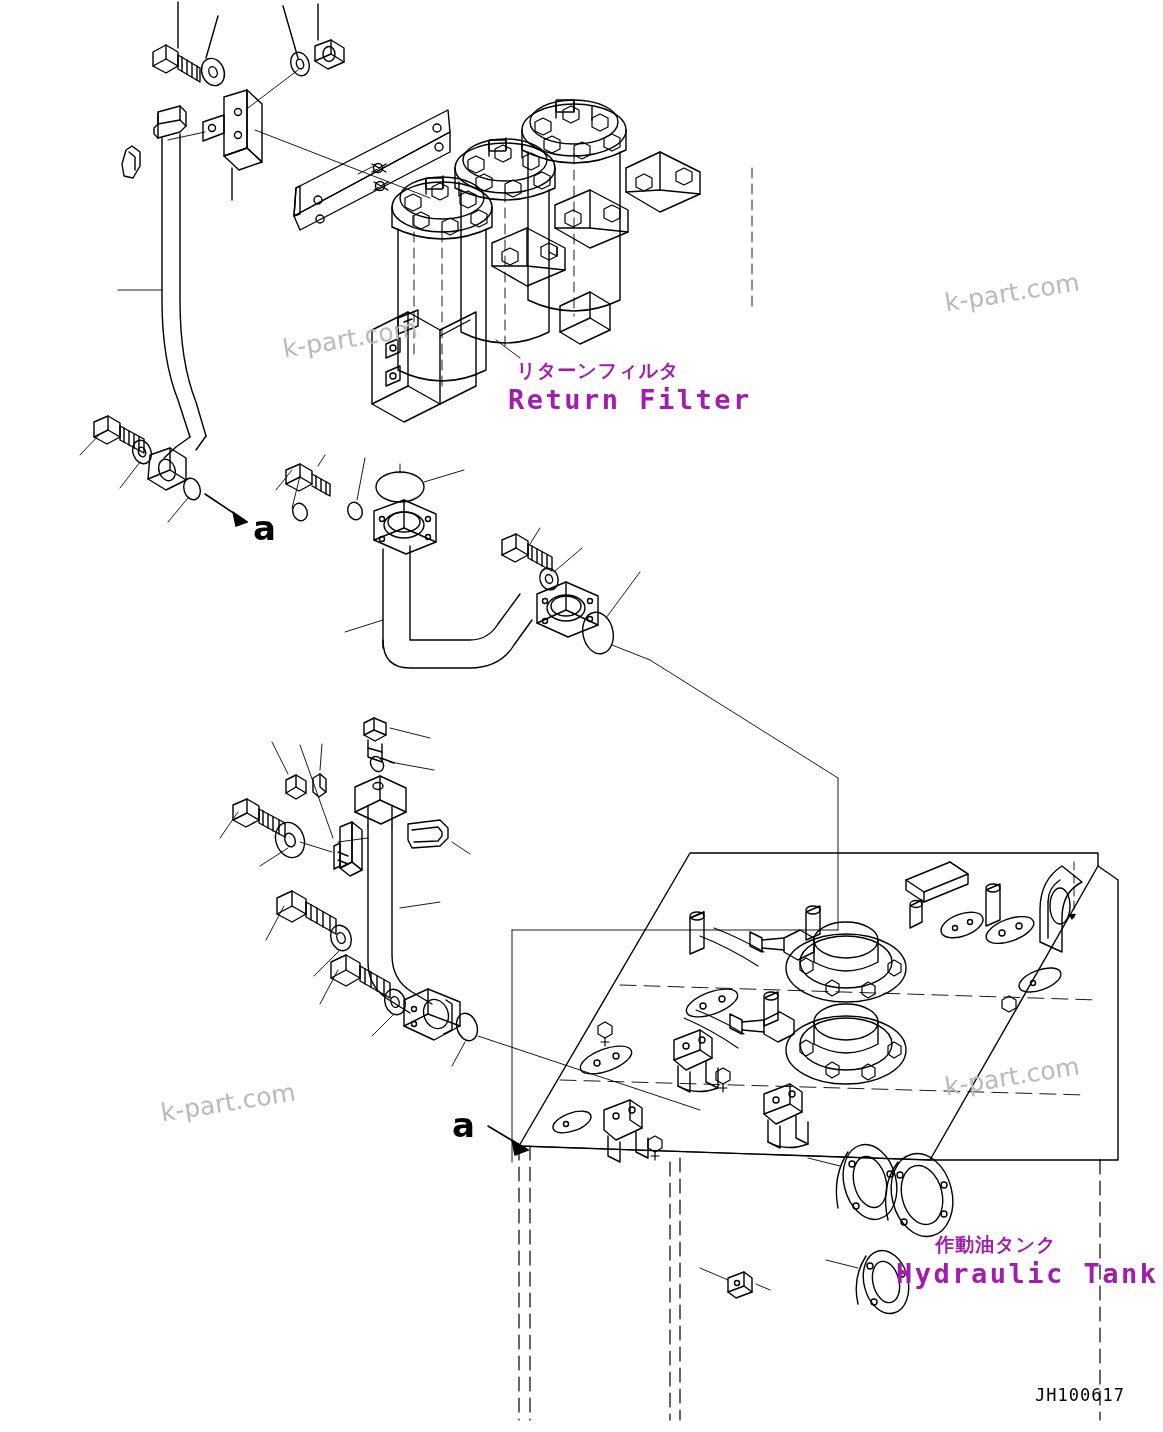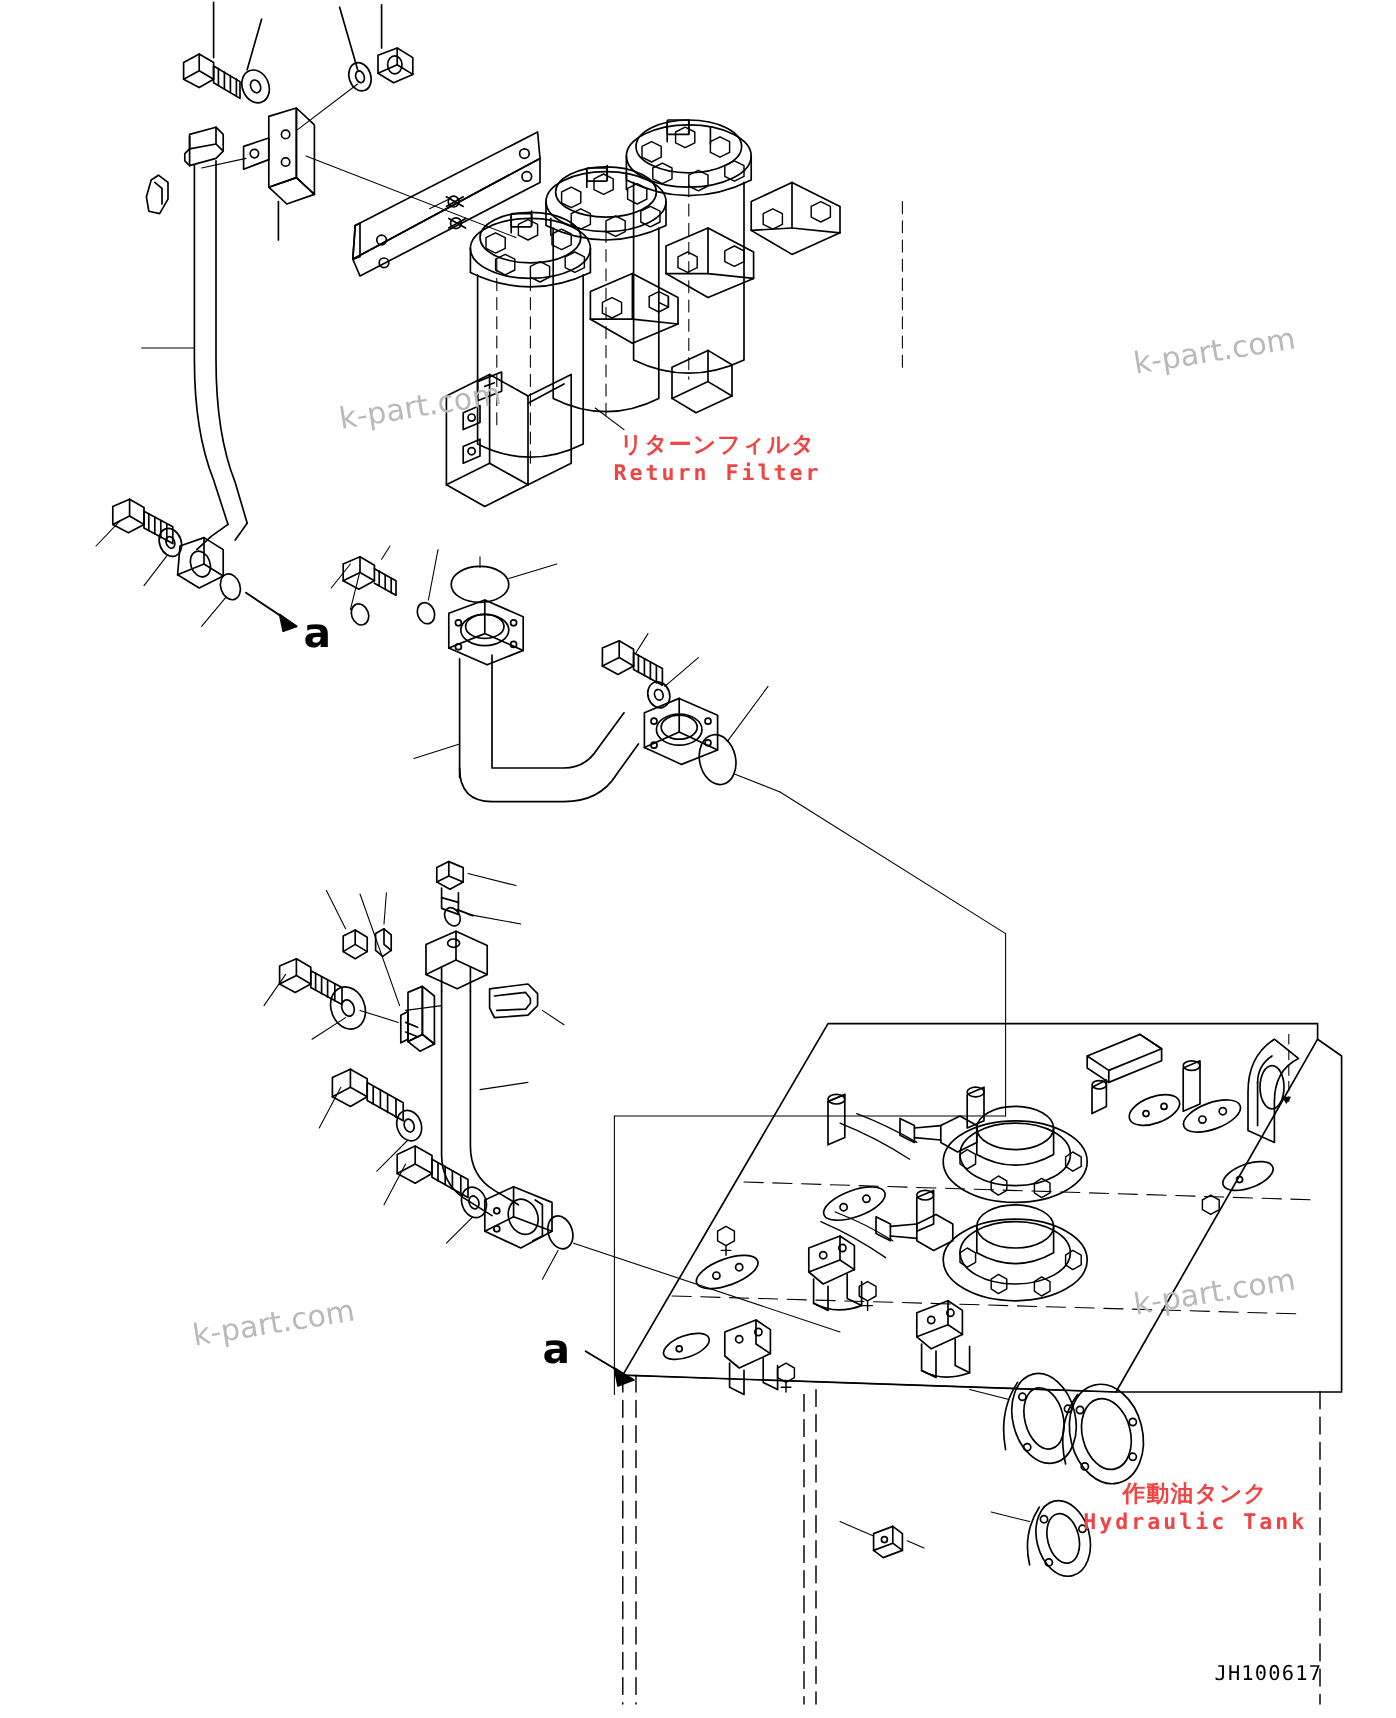--- a/index.html
+++ b/index.html
@@ -1,29 +1,29 @@
 <!DOCTYPE html>
 <html><head>
 <meta charset="utf-8">
 <title>Parts Diagram</title>
 <style>
   html,body{margin:0;padding:0;background:#ffffff;}
   body{width:1163px;height:1432px;position:relative;overflow:hidden;
        font-family:"DejaVu Sans Mono","Liberation Mono",monospace;}
   #sheet{position:absolute;inset:0;width:1163px;height:1432px;}
   #sheet svg{position:absolute;top:0;left:0;}
-  .lbl{position:absolute;color:#ef4444;white-space:nowrap;}
+  .lbl{position:absolute;color:#a21caf;white-space:nowrap;}
   .lbl .jp{font-family:"DejaVu Sans","Liberation Sans",sans-serif;
            font-size:19px;font-weight:bold;letter-spacing:1px;display:block;text-align:center;}
   .lbl .en{font-family:"DejaVu Sans Mono","Liberation Mono",monospace;
-           font-size:18px;font-weight:bold;letter-spacing:2.5px;display:block;text-align:center;}
+           font-size:27px;font-weight:bold;letter-spacing:2.5px;display:block;text-align:center;}
   .callout{position:absolute;font-family:"DejaVu Sans","Liberation Sans",sans-serif;
            font-size:34px;font-weight:bold;color:#000;}
   .partno{position:absolute;font-family:"DejaVu Sans Mono","Liberation Mono",monospace;
-          font-size:17px;letter-spacing:1px;color:#000;}
+          font-size:17px;letter-spacing:1px;color:#000;margin-left:23px;}
   .wm{position:absolute;color:#b9b9b9;font-family:"DejaVu Sans","Liberation Sans",sans-serif;
       font-size:25px;white-space:nowrap;-webkit-user-select:none;user-select:none;}
 </style>
 </head>
 <body>
 
 <div id="sheet">
 
 <svg width="1163" height="1432" viewBox="0 0 1163 1432" fill="none" stroke="#000" stroke-width="1.4" stroke-linecap="round" stroke-linejoin="round">
 

